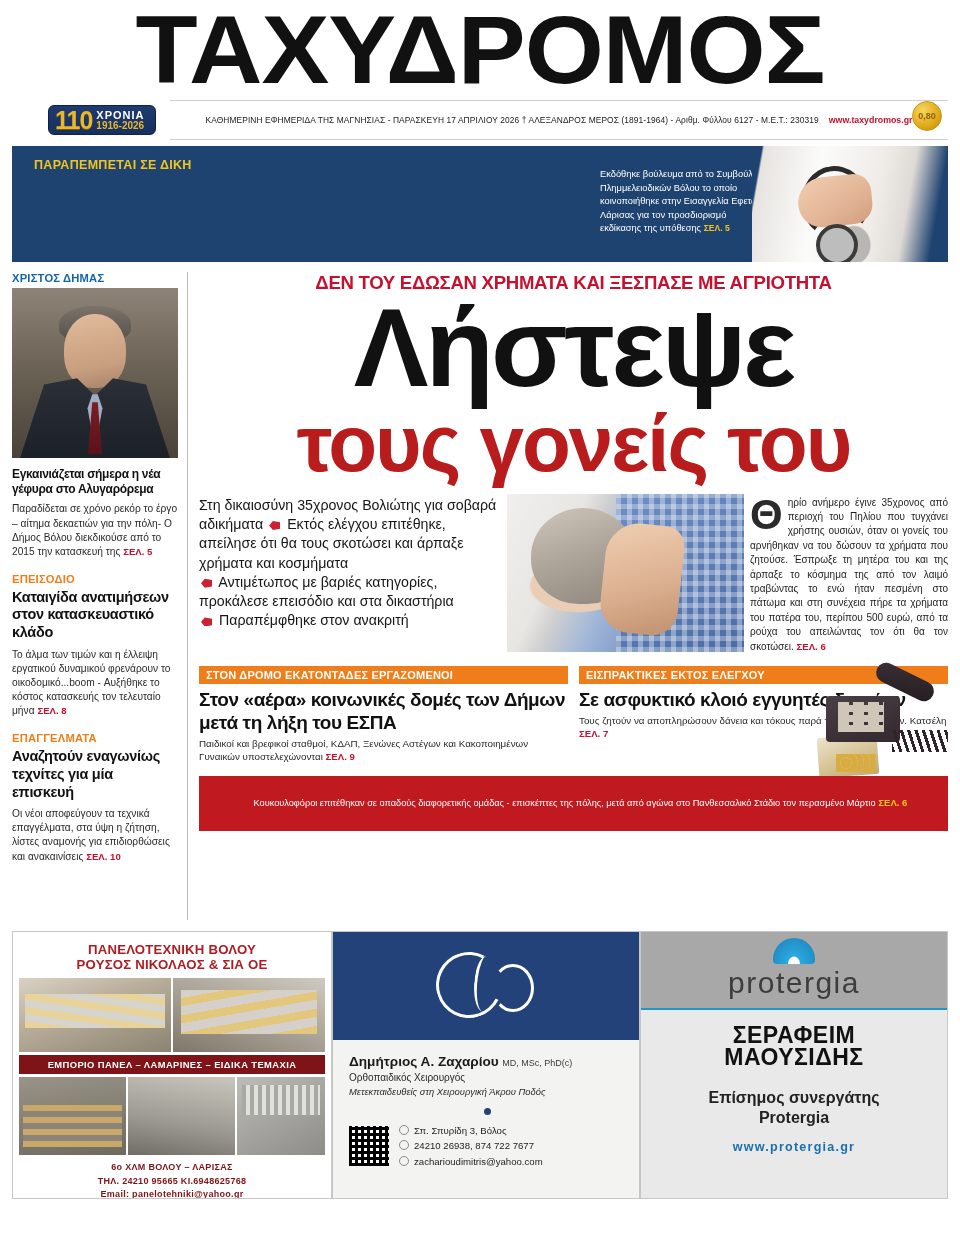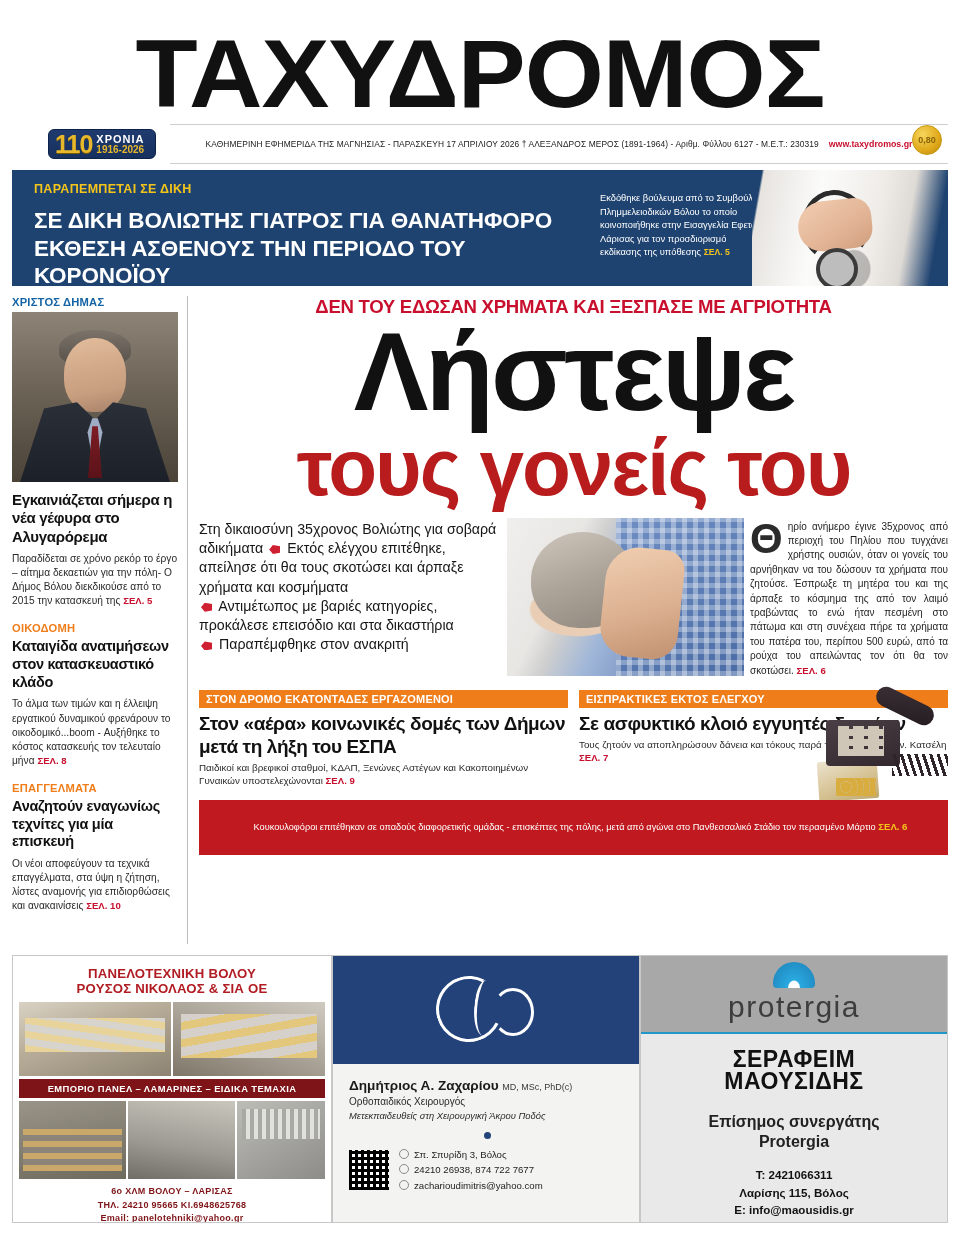--- a/index.html
+++ b/index.html
@@ -8,21 +8,20 @@
     font-family: "Liberation Sans", sans-serif;
     background: #ffffff;
     overflow: hidden;
     position: relative;
   }
 
   
   .masthead {
     text-align: center;
     padding-top: 4px;
-    margin-top: 24px;
   }
   .masthead-title {
     font-family: "Liberation Sans", sans-serif;
     font-weight: bold;
     font-size: 96px;
     letter-spacing: -1px;
     line-height: 0.95;
     color: #111111;
     transform: scaleX(1.06);
   }
@@ -174,21 +173,21 @@
     position: absolute; left: 50%; bottom: 10px; transform: translateX(-50%);
     width: 34px; height: 54px; background: #9eadc4;
     clip-path: polygon(42% 0, 58% 0, 72% 26%, 50% 100%, 28% 26%);
   }
   .sb-photo .tie {
     position: absolute; left: 50%; bottom: 4px; transform: translateX(-50%);
     width: 14px; height: 52px; background: linear-gradient(180deg,#7e1d24 0%, #5a1219 100%);
     clip-path: polygon(30% 0, 70% 0, 100% 100%, 0 100%);
   }
   .sb-head {
-    font-weight: bold; font-size: 15px; line-height: 1.22;
+    font-weight: bold; font-size: 12px; line-height: 1.22;
     color: #111; letter-spacing: -0.3px;
     margin-bottom: 6px;
   }
   .sb-head.small { font-size: 14.5px; }
   .sb-body {
     font-size: 10.2px; line-height: 1.38; color: #2a2a2a;
     margin-bottom: 14px;
   }
   .sel { color: #c8102e; font-weight: bold; font-size: 9.6px; white-space: nowrap; }
 
@@ -433,24 +432,20 @@
   </div>
   <div class="infoline">
     <span class="txt">ΚΑΘΗΜΕΡΙΝΗ ΕΦΗΜΕΡΙΔΑ ΤΗΣ ΜΑΓΝΗΣΙΑΣ - ΠΑΡΑΣΚΕΥΗ 17 ΑΠΡΙΛΙΟΥ 2026  † ΑΛΕΞΑΝΔΡΟΣ ΜΕΡΟΣ (1891-1964) - Αριθμ. Φύλλου 6127 - Μ.Ε.Τ.: 230319</span>
     <span class="site">www.taxydromos.gr</span>
     <span class="pricecoin">0,80</span>
   </div>
 </div>
 
 <div class="bluebanner">
   <div class="kicker">ΠΑΡΑΠΕΜΠΕΤΑΙ ΣΕ ΔΙΚΗ</div>
-  <div class="bigtitle">
-    <div>ΣΕ ΔΙΚΗ ΒΟΛΙΩΤΗΣ ΓΙΑΤΡΟΣ ΓΙΑ ΘΑΝΑΤΗΦΟΡΟ</div>
-    <div>ΕΚΘΕΣΗ ΑΣΘΕΝΟΥΣ ΤΗΝ ΠΕΡΙΟΔΟ ΤΟΥ ΚΟΡΟΝΟΪΟΥ</div>
-  </div>
   <div class="sideblurb">
     <span>Εκδόθηκε βούλευμα από το Συμβούλιο Πλημμελειοδικών Βόλου το οποίο κοινοποιήθηκε στην Εισαγγελία Εφετών Λάρισας για τον προσδιορισμό εκδίκασης της υπόθεσης</span>
     <span class="sel">ΣΕΛ. 5</span>
   </div>
   <div class="doctor-photo">
     <div class="doctor-hand"></div>
   </div>
 </div>
 
 <div class="main">
@@ -467,21 +462,21 @@
         <div class="tie"></div>
       </div>
       <div class="sb-head">Εγκαινιάζεται σήμερα η νέα γέφυρα στο Αλυγαρόρεμα</div>
       <div class="sb-body">
         <span>Παραδίδεται σε χρόνο ρεκόρ το έργο – αίτημα δεκαετιών για την πόλη- Ο Δήμος Βόλου διεκδικούσε από το 2015 την κατασκευή της</span>
         <span class="sel">ΣΕΛ. 5</span>
       </div>
     </div>
 
     <div>
-      <div class="sb-kicker orange">ΟΙΚΟΔΟΜΗ</div>
+      <div class="sb-kicker orange">ΕΠΕΙΣΟΔΙΟ</div>
       <div class="sb-head small">Καταιγίδα ανατιμήσεων στον κατασκευαστικό κλάδο</div>
       <div class="sb-body">
         <span>Το άλμα των τιμών και η έλλειψη εργατικού δυναμικού φρενάρουν το οικοδομικό...boom - Αυξήθηκε το κόστος κατασκευής τον τελευταίο μήνα</span>
         <span class="sel">ΣΕΛ. 8</span>
       </div>
     </div>
 
     <div>
       <div class="sb-kicker orange">ΕΠΑΓΓΕΛΜΑΤΑ</div>
       <div class="sb-head small">Αναζητούν εναγωνίως τεχνίτες για μία επισκευή</div>
@@ -618,23 +613,17 @@
       <div class="shell"></div>
       <div class="pname">protergia</div>
     </div>
     <div class="body">
       <div class="s1">ΣΕΡΑΦΕΙΜ</div>
       <div class="s2">ΜΑΟΥΣΙΔΗΣ</div>
       <div class="s3">
         <div>Επίσημος συνεργάτης</div>
         <div>Protergia</div>
       </div>
-      <div class="lines">
-        <div>T: 2421066311</div>
-        <div>Λαρίσης 115, Βόλος</div>
-        <div>E: info@maousidis.gr</div>
-        <div>W: maousidis.gr</div>
-      </div>
       <div class="web">www.protergia.gr</div>
     </div>
   </div>
 
 </div>
 
 </body></html>

